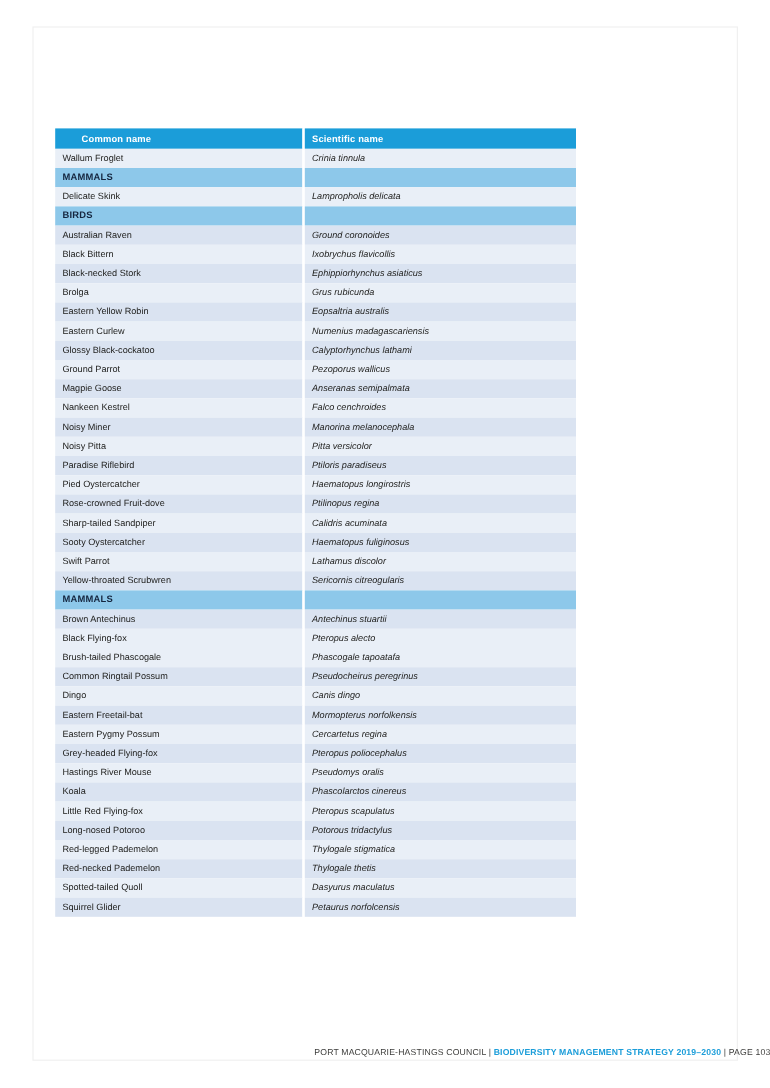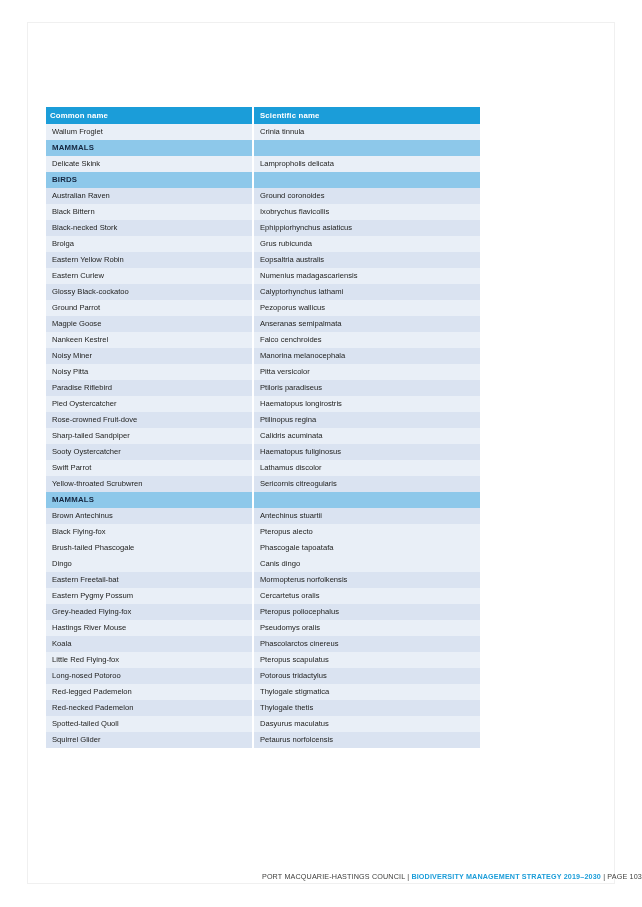--- a/index.html
+++ b/index.html
@@ -62,21 +62,21 @@
   .hdr th {
     background: #1b9dd9;
     color: #ffffff;
     font-weight: bold;
     font-size: 7.8px;
     text-align: left;
     letter-spacing: 0.15px;
     height: 17px;
     line-height: 17px;
   }
-  .hdr th.cell-1 { padding-left: 4px; }
+  .hdr th.cell-1 { padding-left: 22px; }
   .hdr th.cell-2 { padding-left: 6px; }
   .hdr th.spacer { background: #ffffff; }
 
   
   .section td {
     background: #8dc8ea;
     color: #15263f;
     font-weight: bold;
     font-size: 7.8px;
     letter-spacing: 0.2px;
@@ -90,20 +90,21 @@
   .data td {
     color: #1d1d1b;
   }
   .data td.cell-1 {
     padding-left: 6px;
     background: #e9eff7;
   }
   .data td.cell-2 {
     padding-left: 6px;
     background: #e9eff7;
+    font-style: italic;
   }
   .data td.spacer { background: #ffffff; }
 
   .data.alt td.cell-1,
   .data.alt td.cell-2 {
     background: #dae3f1;
   }
 
   
   .page-footer {
@@ -272,34 +273,39 @@
         <tr class="data">
           <td class="cell-1">Black Flying-fox</td>
           <td class="spacer"></td>
           <td class="cell-2">Pteropus alecto</td>
         </tr>
         <tr class="data">
           <td class="cell-1">Brush-tailed Phascogale</td>
           <td class="spacer"></td>
           <td class="cell-2">Phascogale tapoatafa</td>
         </tr>
+        <tr class="data alt">
+          <td class="cell-1">Common Ringtail Possum</td>
+          <td class="spacer"></td>
+          <td class="cell-2">Pseudocheirus peregrinus</td>
+        </tr>
         <tr class="data">
           <td class="cell-1">Dingo</td>
           <td class="spacer"></td>
           <td class="cell-2">Canis dingo</td>
         </tr>
         <tr class="data alt">
           <td class="cell-1">Eastern Freetail-bat</td>
           <td class="spacer"></td>
           <td class="cell-2">Mormopterus norfolkensis</td>
         </tr>
         <tr class="data">
           <td class="cell-1">Eastern Pygmy Possum</td>
           <td class="spacer"></td>
-          <td class="cell-2">Cercartetus oralis</td>
+          <td class="cell-2">Cercartetus regina</td>
         </tr>
         <tr class="data alt">
           <td class="cell-1">Grey-headed Flying-fox</td>
           <td class="spacer"></td>
           <td class="cell-2">Pteropus poliocephalus</td>
         </tr>
         <tr class="data">
           <td class="cell-1">Hastings River Mouse</td>
           <td class="spacer"></td>
           <td class="cell-2">Pseudomys oralis</td>

